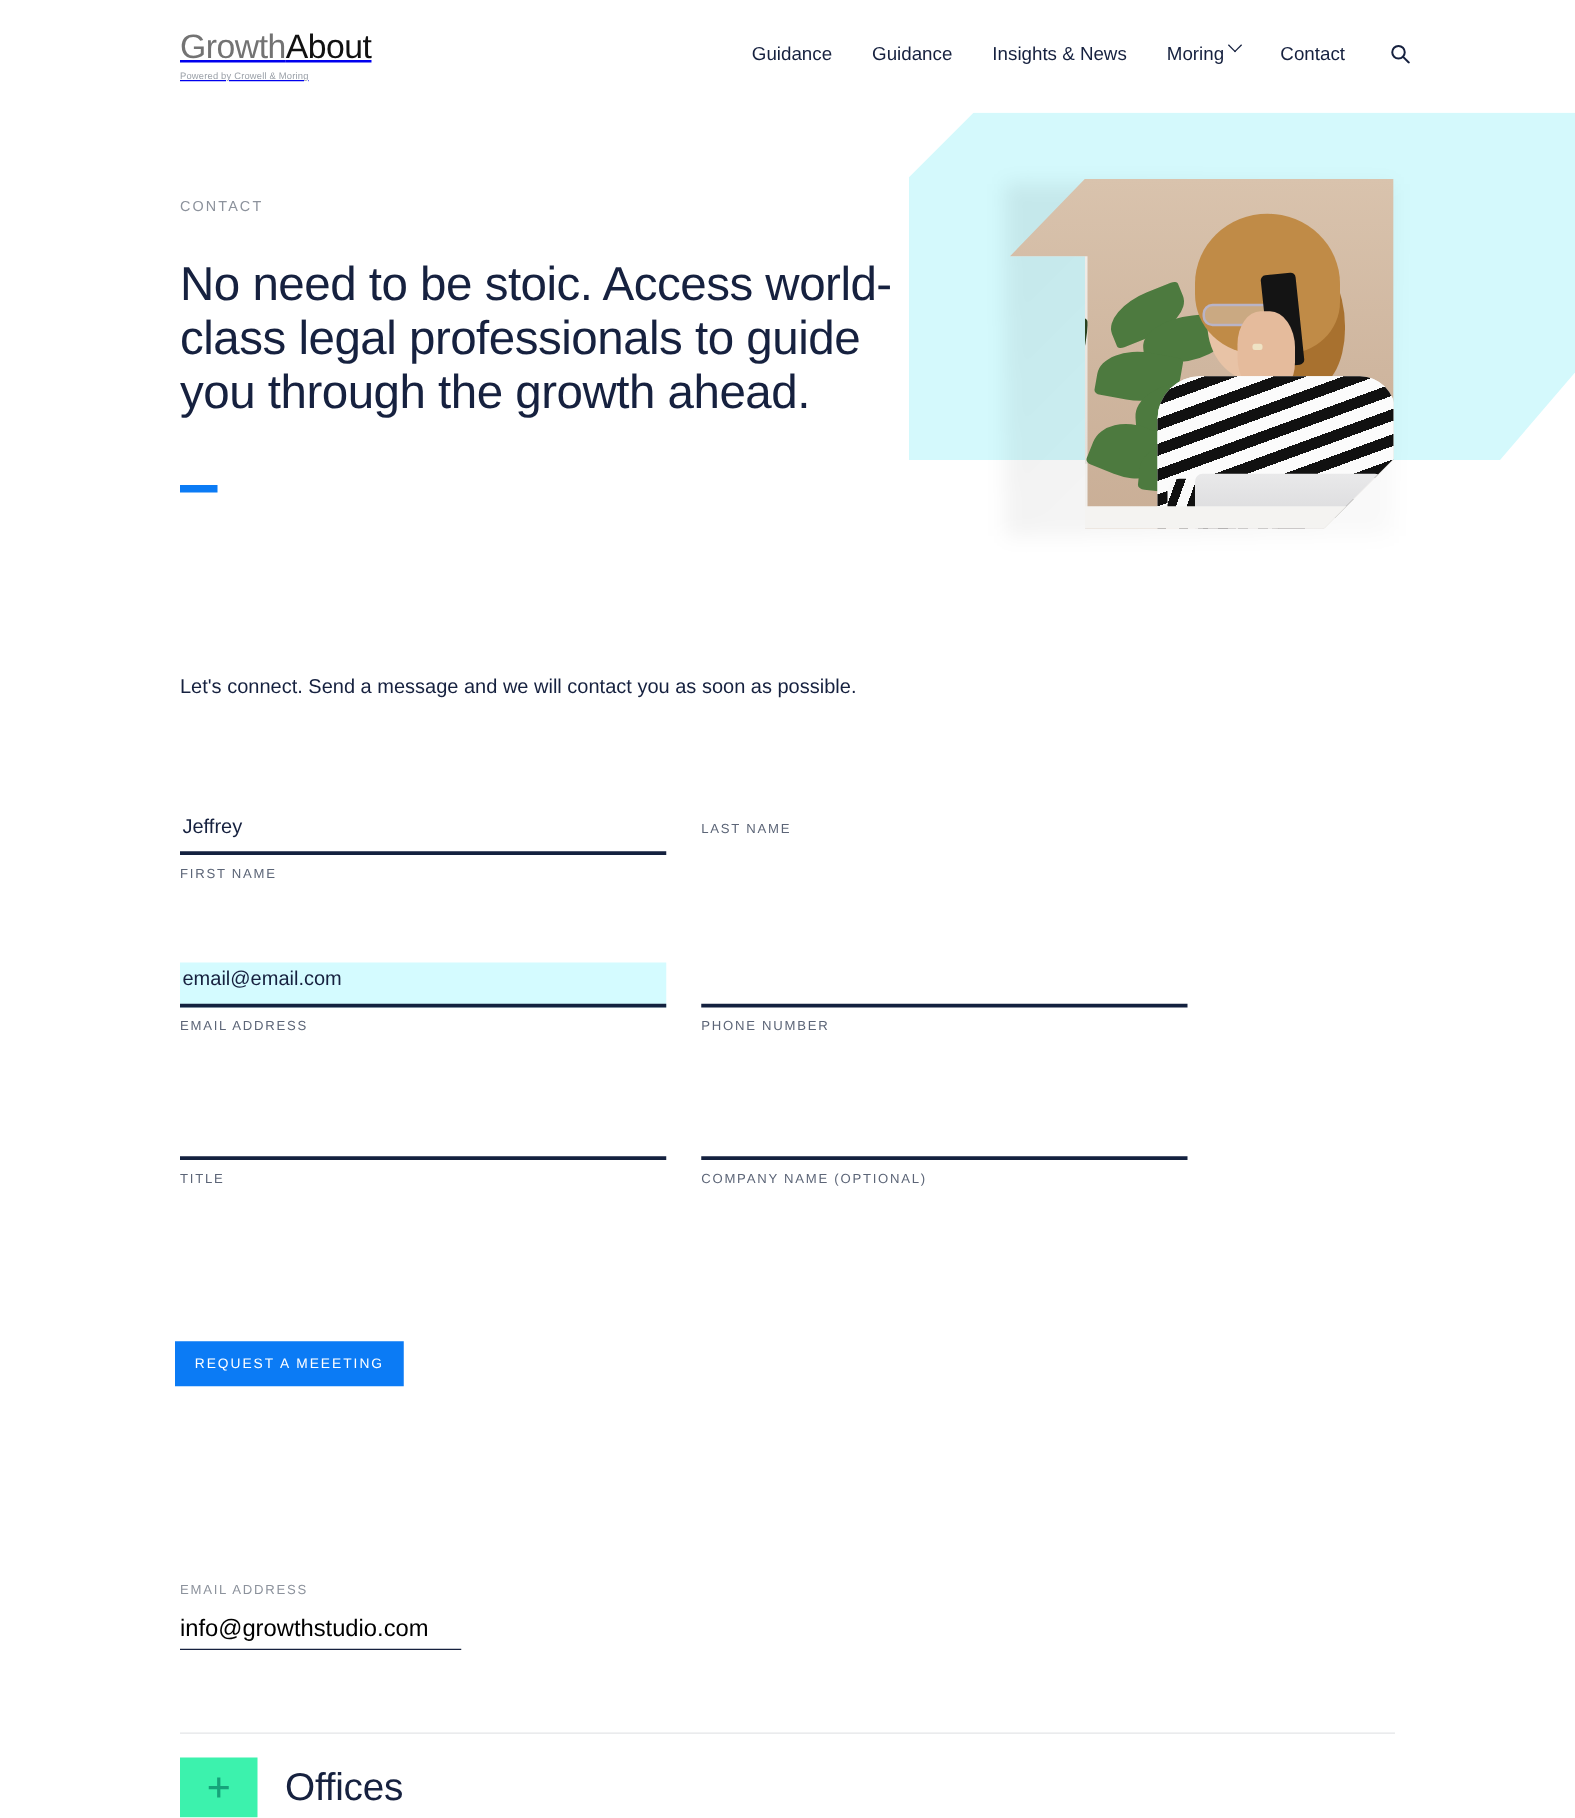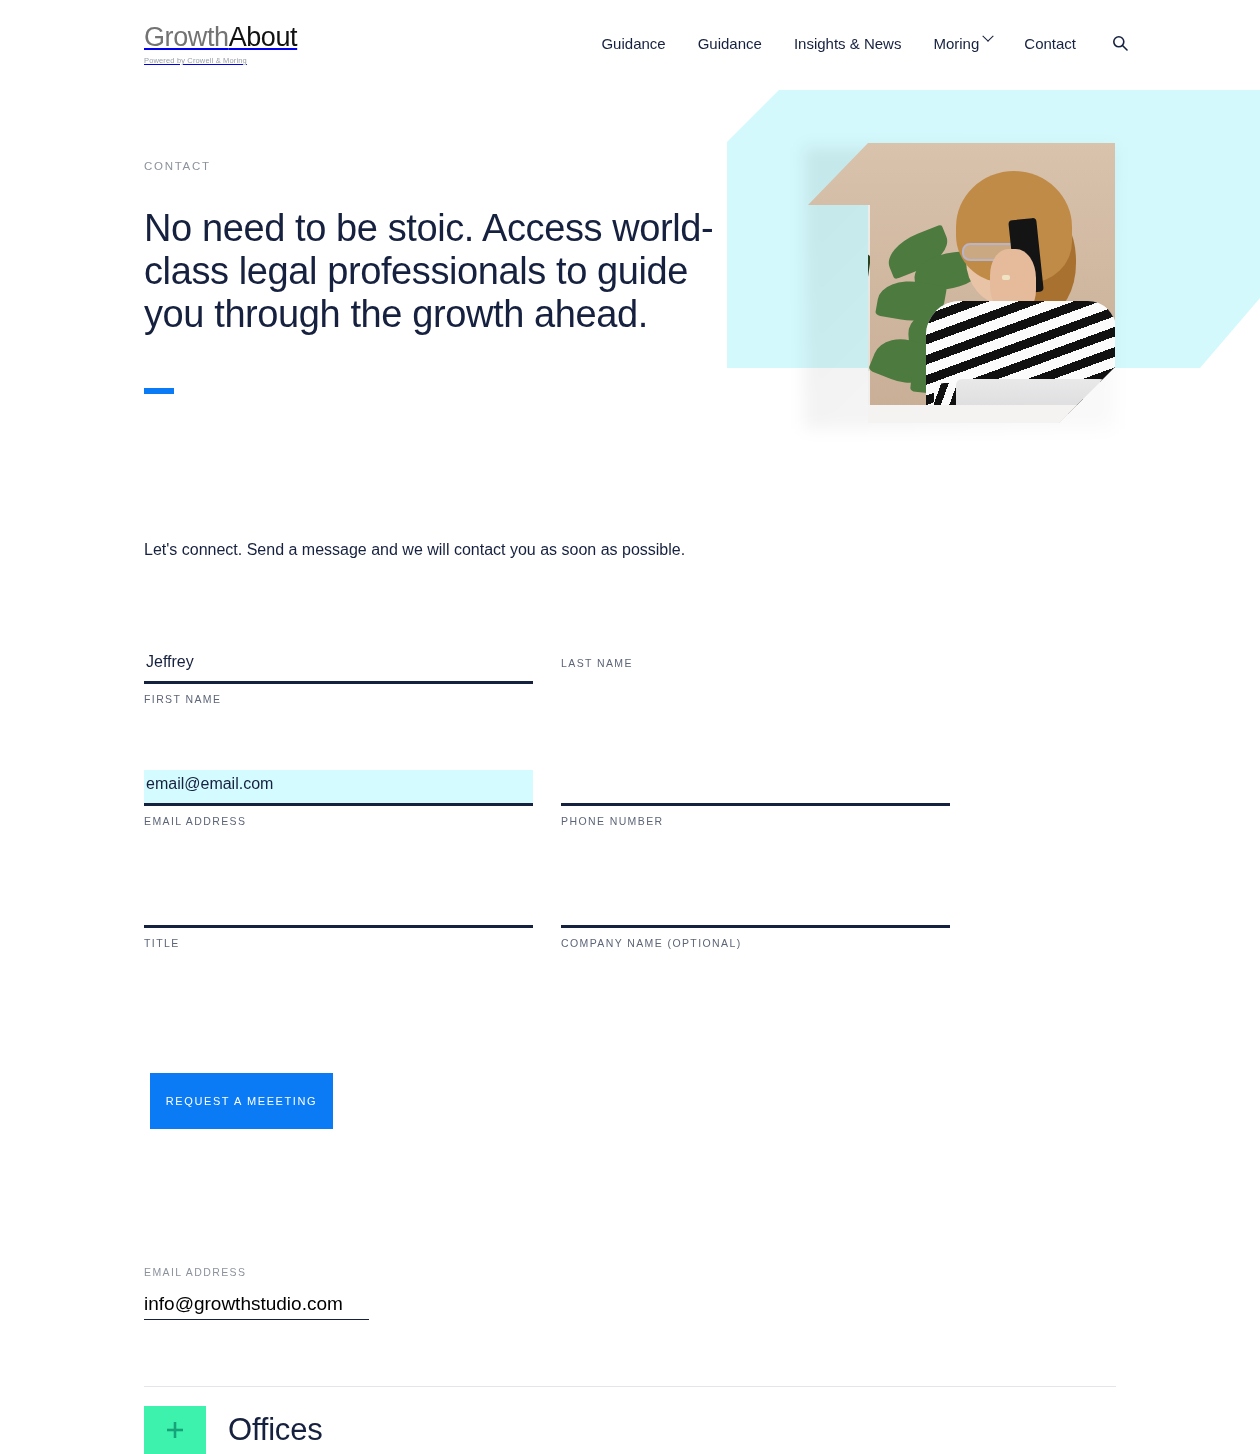--- a/index.html
+++ b/index.html
@@ -302,22 +302,22 @@
     display: block;
     margin-top: 9px;
     font-size: 10.5px;
     letter-spacing: 1.4px;
     color: #5c6577;
   }
   .gap-row { height: 65px; }
 
   .submit-btn {
     position: absolute;
-    left: 150px; top: 1073px;
-    width: 183px; height: 56px;
+    left: 140px; top: 1073px;
+    width: 183px; height: 36px;
     background: #0b7bf5;
     border: none;
     color: #ffffff;
     font-family: "Liberation Sans", sans-serif;
     font-size: 11px;
     letter-spacing: 1.6px;
     cursor: pointer;
   }
 
   

